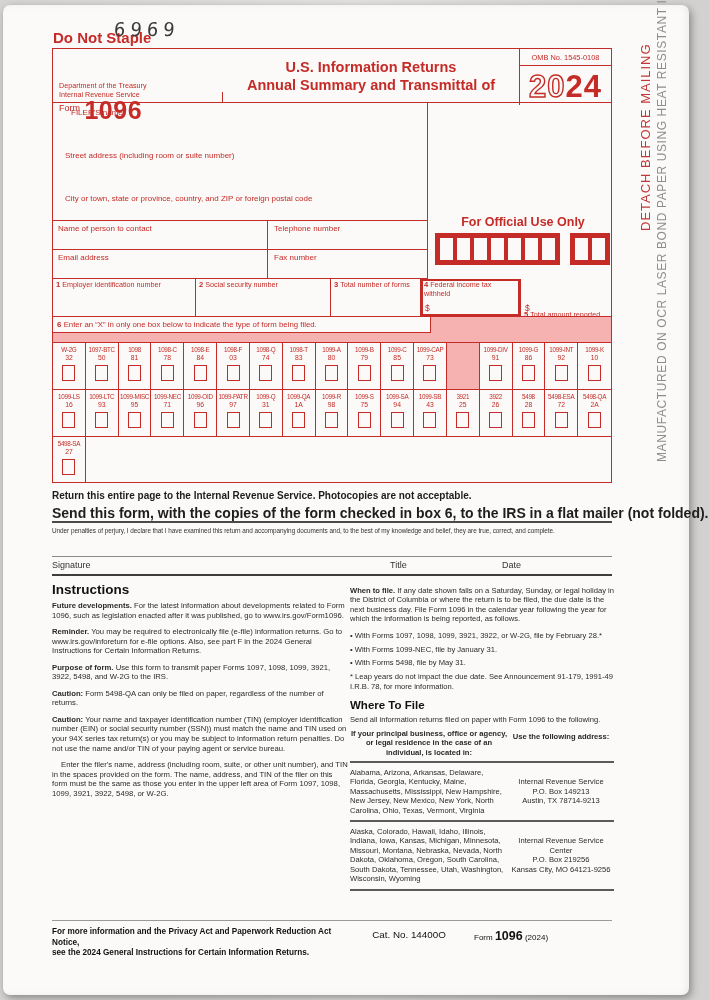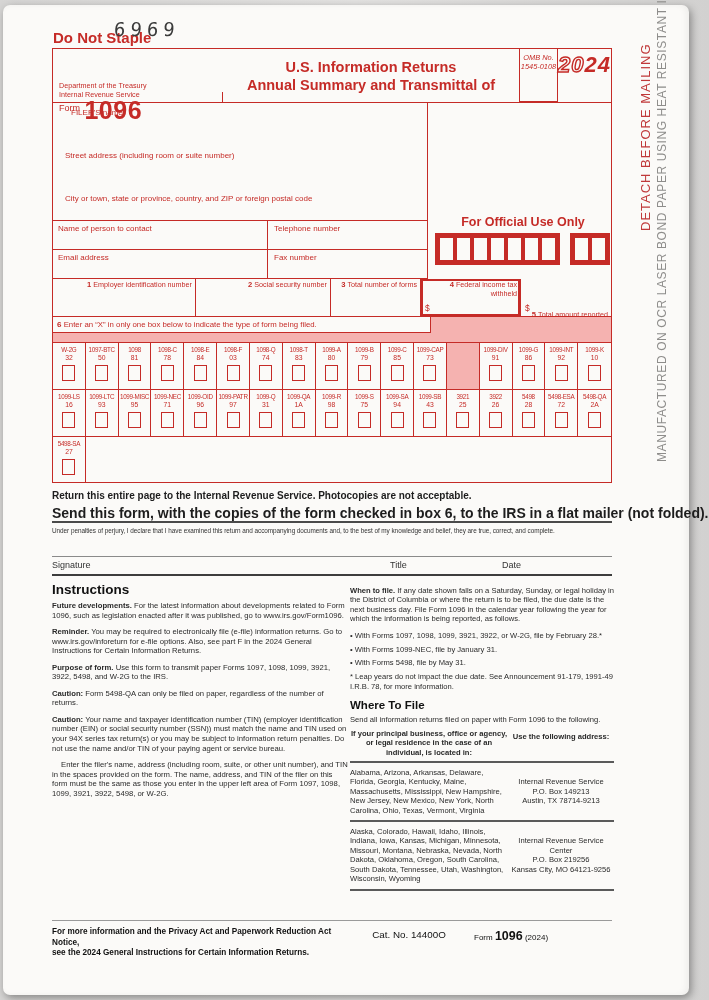--- a/index.html
+++ b/index.html
@@ -26,46 +26,46 @@
     font-size:19px;color:#3b3b3b;letter-spacing:5px;transform:skewX(-4deg);}
   
   .formbox{position:absolute;left:52px;top:48px;width:560px;height:435px;
     border:1.5px solid var(--red);color:var(--red);}
   .hdr{position:absolute;left:0;top:0;width:100%;height:54px;display:flex;border-bottom:1px solid var(--red);}
   .hdr-left{width:170px;border-right:1px solid var(--red);padding:4px 20px 2px 6px;position:relative;margin-top:43px;}
   .form-word{font-size:9px;display:inline-block;vertical-align:8px;}
   .form-num{font-size:25px;font-weight:bold;letter-spacing:.5px;}
   .dept{position:absolute;left:6px;bottom:3px;font-size:7.2px;line-height:1.25;}
   .hdr-title{flex:1;text-align:center;padding-top:9px;font-weight:bold;font-size:14.5px;line-height:1.25;}
-  .hdr-right{width:92px;display:flex;flex-direction:row;font-style:italic;}
+  .hdr-right{width:92px;display:flex;flex-direction:column;}
   .omb{border-left:1px solid var(--red);border-bottom:1px solid var(--red);font-size:7.4px;
     text-align:center;padding:4px 0 3px 0;}
   .year{border-left:1px solid var(--red);flex:1;text-align:center;padding-top:3px;
-    font-size:22px;font-weight:bold;letter-spacing:1px;}
+    font-size:31px;font-weight:bold;letter-spacing:1px;}
   .yr-outline{color:var(--paper);-webkit-text-stroke:1.4px var(--red);}
   .yr-solid{color:var(--red);}
   
   .filer{position:absolute;left:0;top:54px;width:375px;height:118px;
     border-right:1px solid var(--red);border-bottom:1px solid var(--red);font-size:8px;}
   .filer-label{position:absolute;left:18px;top:5px;}
   .street-label{position:absolute;left:12px;top:48px;}
   .city-label{position:absolute;left:12px;top:91px;}
   .crow{position:absolute;left:0;width:375px;height:29px;display:flex;
     border-right:1px solid var(--red);border-bottom:1px solid var(--red);font-size:8px;}
   .crow .c1{width:215px;border-right:1px solid var(--red);padding:3px 5px;}
   .crow .c2{flex:1;padding:3px 6px;}
   .official{position:absolute;left:380px;top:166px;width:180px;text-align:center;}
   .official-label{font-size:12.5px;font-weight:bold;white-space:nowrap;}
   .comb{margin-top:4px;display:flex;justify-content:flex-start;gap:10px;padding-left:2px;}
   .comb-group{display:inline-flex;gap:4px;padding:5px;background:var(--red);}
   .comb-slot{width:13px;height:22px;background:var(--paper);}
   
   .numrow{position:absolute;left:0;top:230px;width:100%;height:38px;display:flex;
     border-bottom:1px solid var(--red);}
-  .nbox{border-right:1px solid var(--red);padding:2px 3px;font-size:7.2px;position:relative;line-height:1.15;text-align:right;}
+  .nbox{border-right:1px solid var(--red);padding:2px 3px;font-size:7.2px;position:relative;line-height:1.15;}
   .nbox:last-child{border-right:none;}
   .nbox b{font-size:7.6px;margin-right:2px;}
   .nbox .dollar{position:absolute;left:4px;bottom:2px;font-size:8.5px;}
   .nbox.thick{box-shadow:inset 0 0 0 2px var(--red);}
   
   .box6row{position:absolute;left:0;top:268px;width:100%;height:16px;background:var(--pink);}
   .box6label{position:absolute;left:0;top:0;height:100%;width:378px;background:var(--paper);
     border-right:1px solid var(--red);border-bottom:1px solid var(--red);
     font-size:7.8px;padding:3px 0 0 4px;white-space:nowrap;}
   .box6label b{font-size:8px;}

